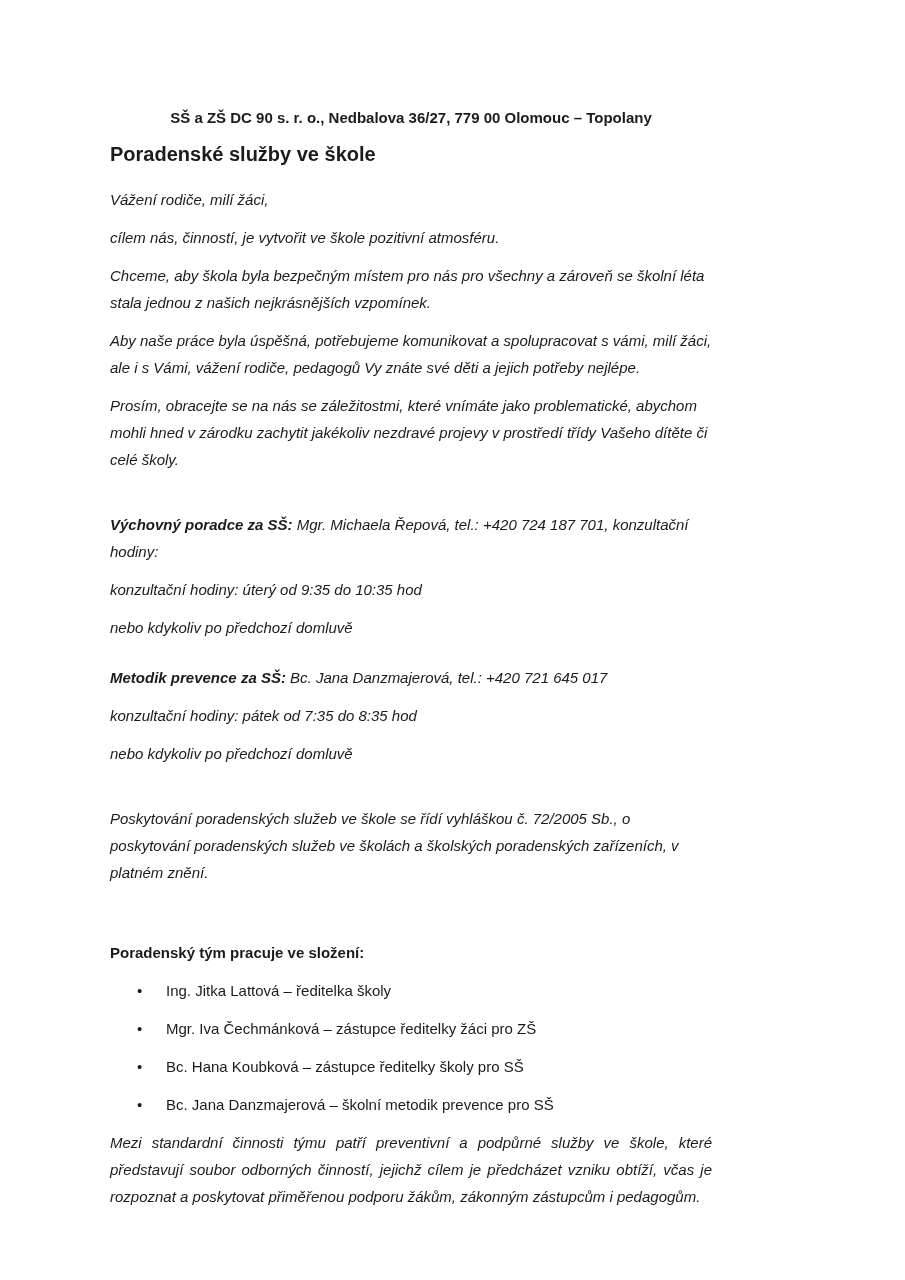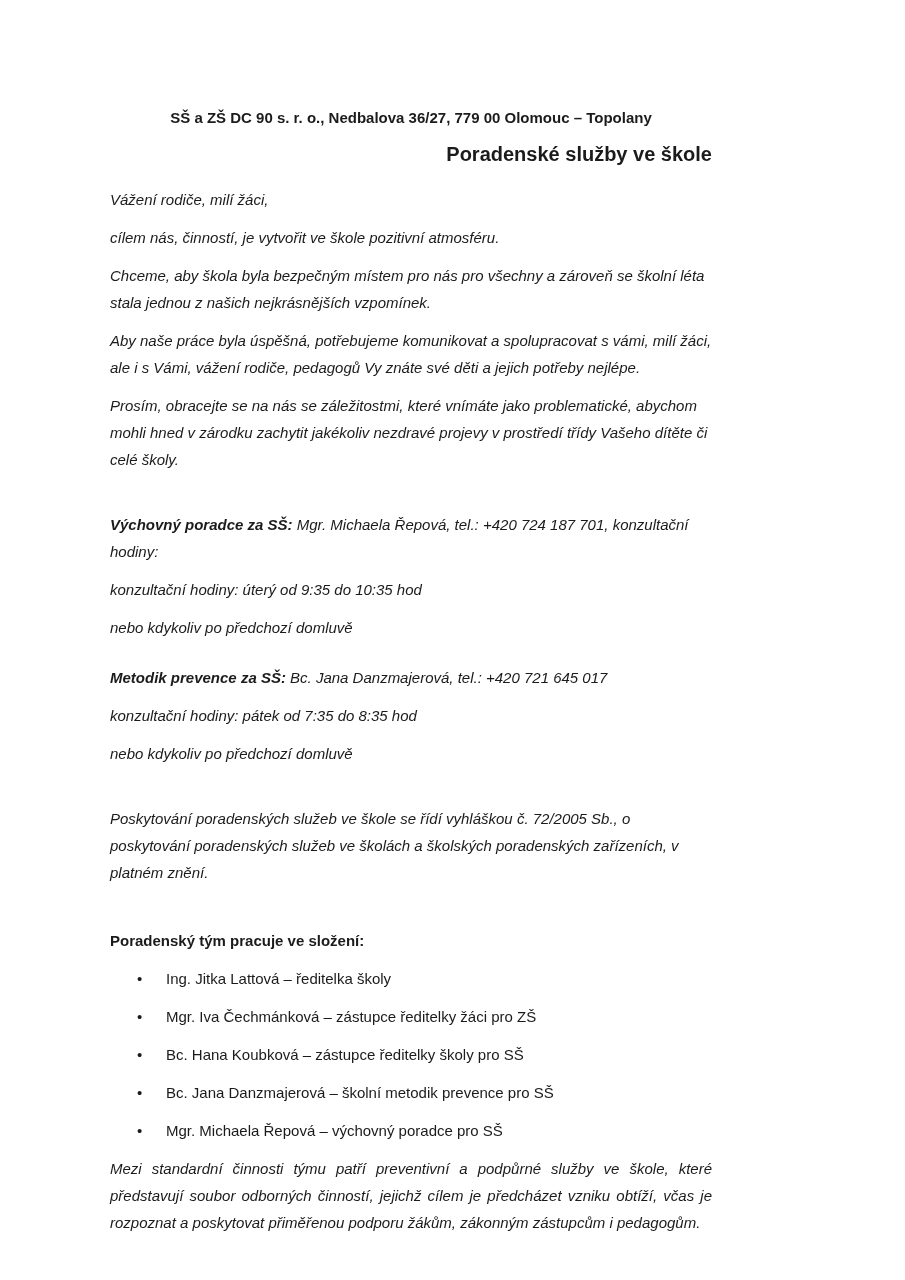--- a/index.html
+++ b/index.html
@@ -22,42 +22,41 @@
     font-weight: bold;
     font-size: 15px;
     line-height: 27px;
     margin: 0 0 8px 0;
   }
   .doc-title {
     font-weight: bold;
     font-size: 20px;
     line-height: 30px;
     margin: 0 0 17px 0;
-    text-align: right;
   }
   p.body-par {
     font-size: 15px;
     line-height: 27px;
     margin: 0 0 11px 0;
     font-style: italic;
   }
   p.justified {
     text-align: justify;
   }
   .bold-label {
     font-weight: bold;
   }
   .spacer-lg { height: 27px; }
   .spacer-md { height: 26px; }
   .spacer-sm { height: 12px; }
   .team-heading {
     font-weight: bold;
     font-size: 15px;
     line-height: 27px;
-    margin: 4px 0 11px 0;
+    margin: 16px 0 11px 0;
   }
   ul.team-list {
     list-style: none;
     margin: 0 0 11px 0;
     padding: 0;
   }
   ul.team-list li {
     position: relative;
     padding-left: 56px;
     font-size: 15px;
@@ -107,18 +106,17 @@
 
   <div class="spacer-md"></div>
 
   <p class="team-heading">Poradenský tým pracuje ve složení:</p>
 
   <ul class="team-list">
     <li>Ing. Jitka Lattová – ředitelka školy</li>
     <li>Mgr. Iva Čechmánková – zástupce ředitelky žáci pro ZŠ</li>
     <li>Bc. Hana Koubková – zástupce ředitelky školy pro SŠ</li>
     <li>Bc. Jana Danzmajerová – školní metodik prevence pro SŠ</li>
-    <li>Mgr. Michaela Řepová – výchovný poradce pro SŠ</li>
   </ul>
 
   <p class="body-par justified">Mezi standardní činnosti týmu patří preventivní a podpůrné služby ve škole, které představují soubor odborných činností, jejichž cílem je předcházet vzniku obtíží, včas je rozpoznat a poskytovat přiměřenou podporu žákům, zákonným zástupcům i pedagogům.</p>
 
 </div>
 
 </body></html>

